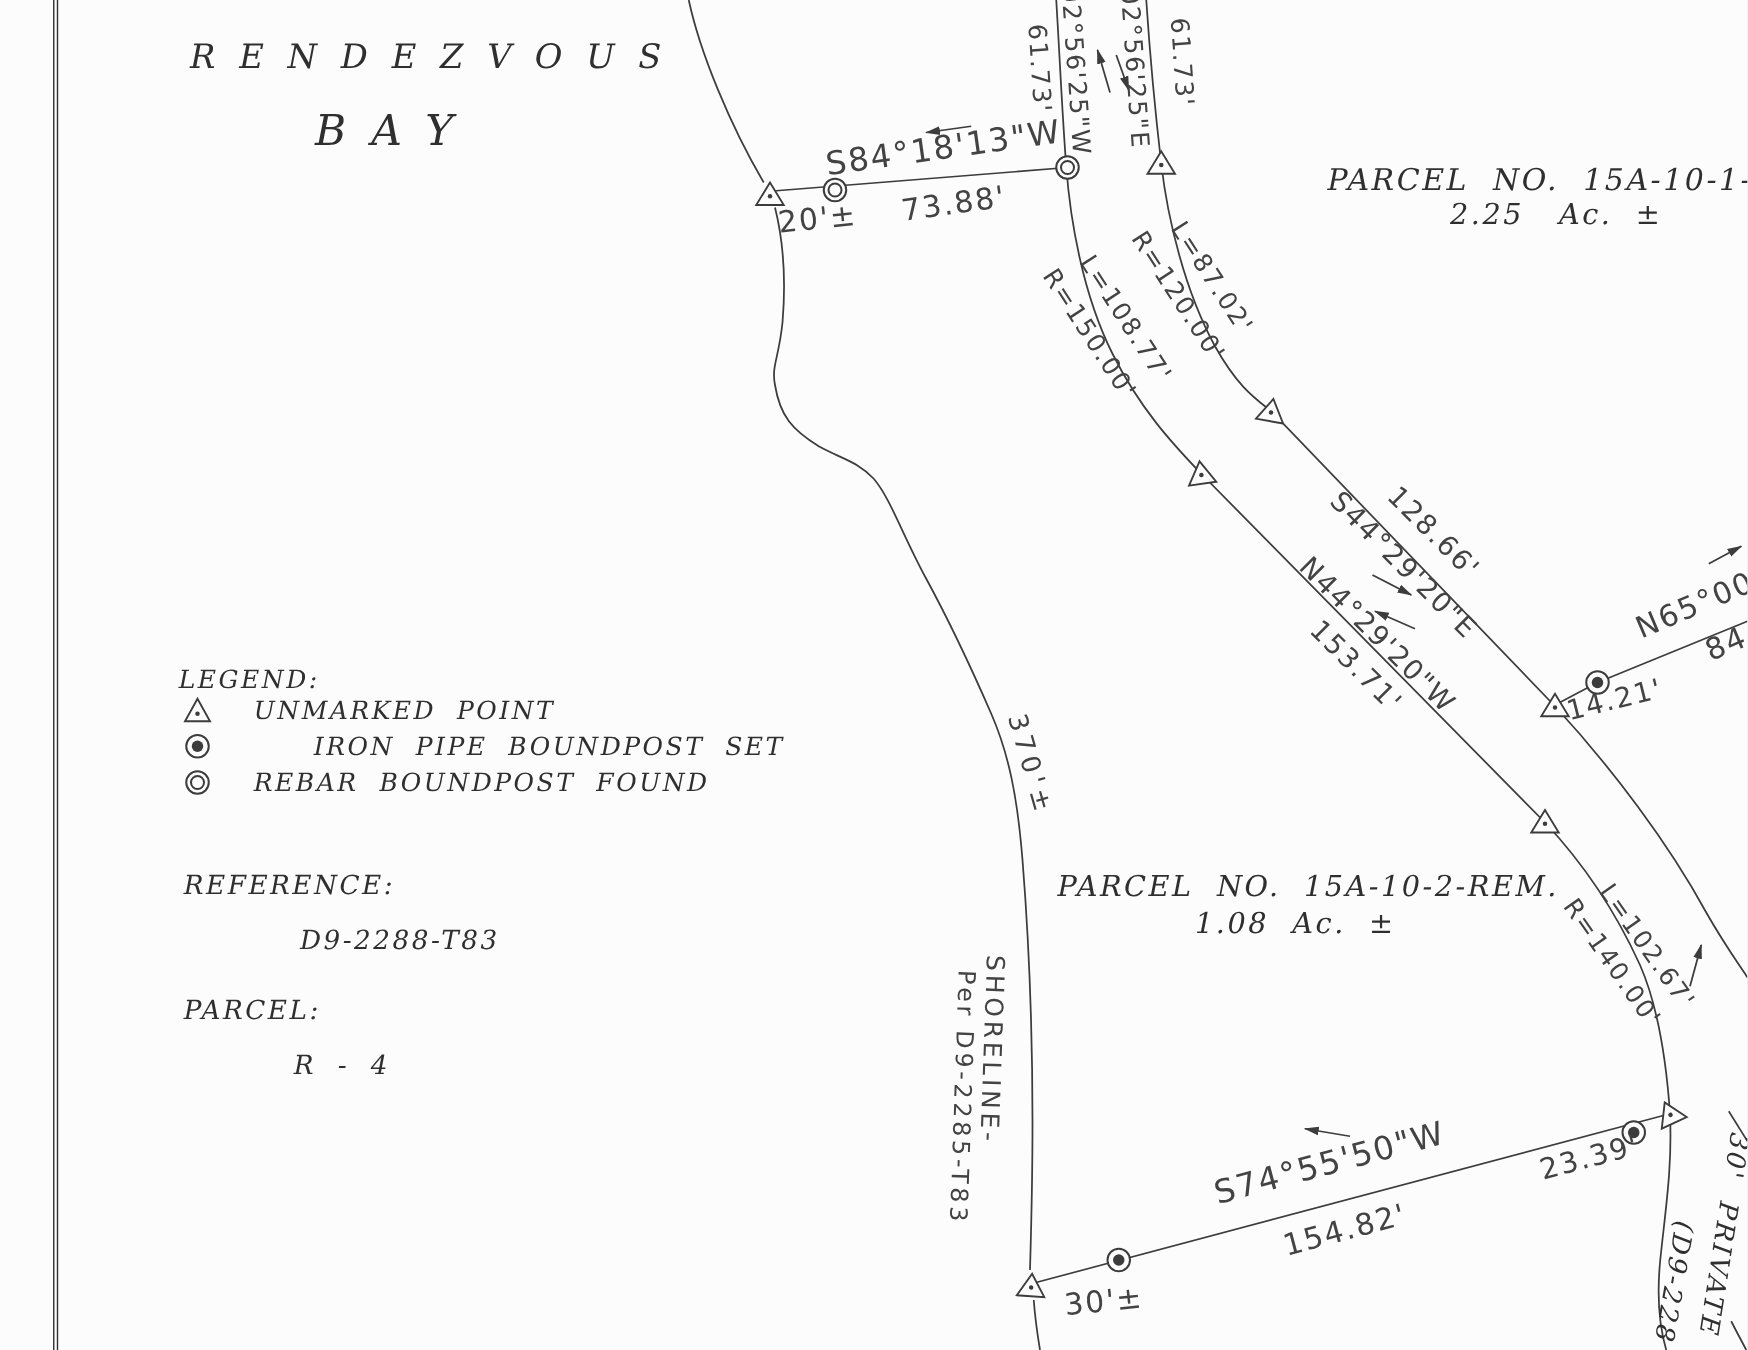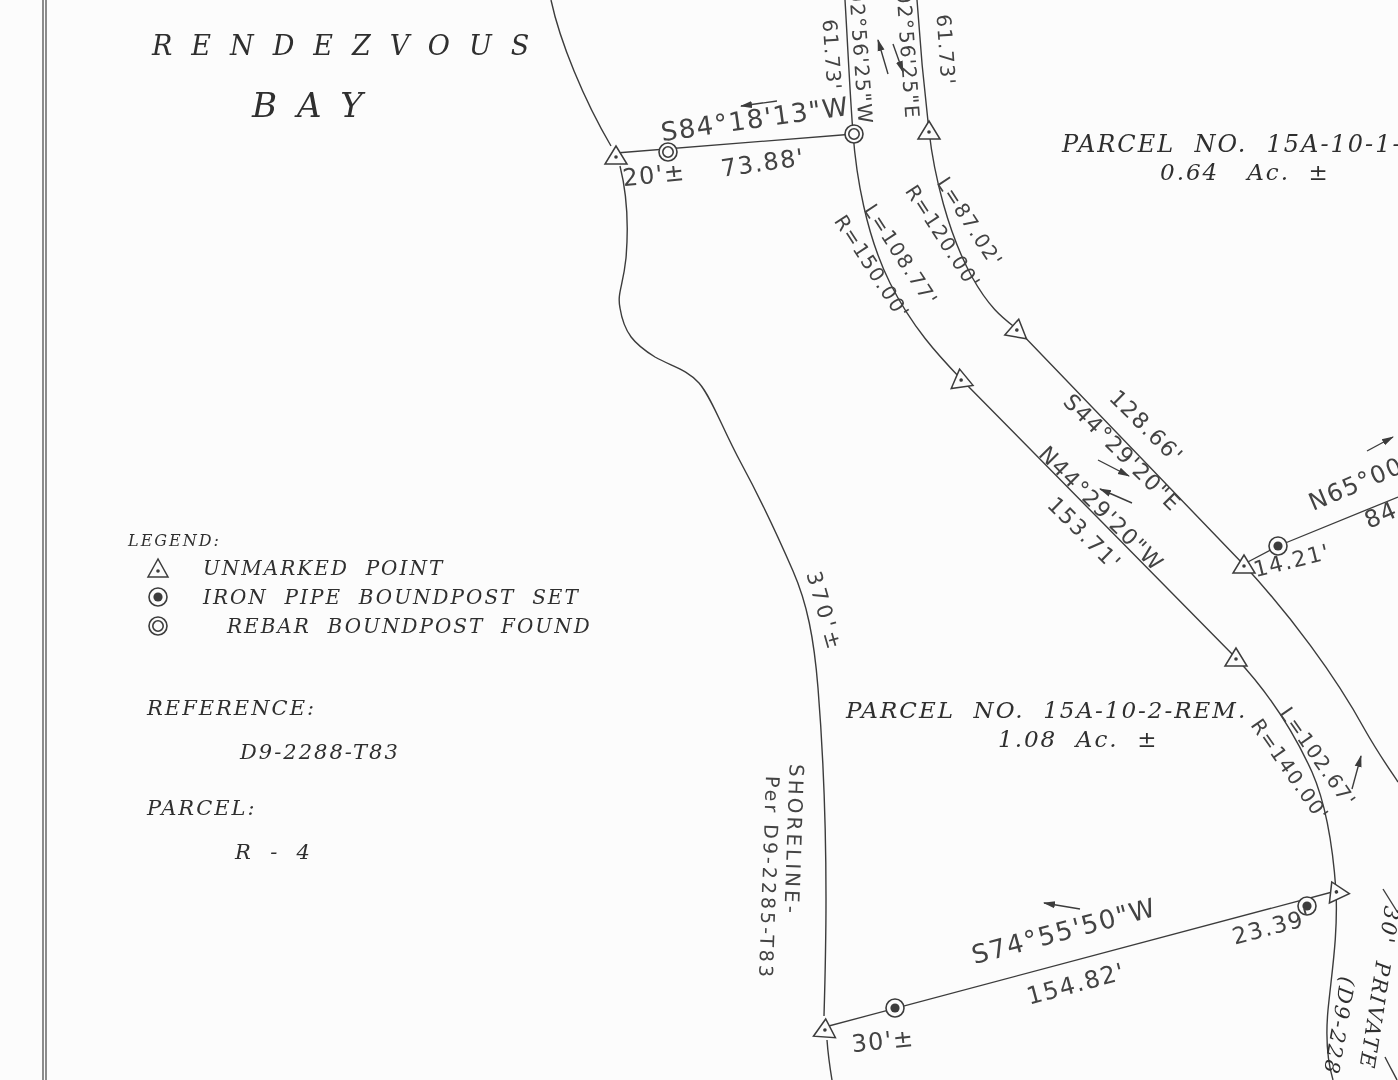--- a/index.html
+++ b/index.html
@@ -115,45 +115,45 @@
       <use href="#pipe" transform="translate(1278,546)"></use>
       <use href="#pipe" transform="translate(1307,906)"></use>
       <use href="#pipe" transform="translate(895,1008)"></use>
     </g>
   </svg>
 
   <div class="ser" style="left:128px;top:30px;font-size:27px;letter-spacing:19px;margin-left:24px;">RENDEZVOUS</div>
   <div class="ser" style="left:252px;top:86px;font-size:34px;letter-spacing:20px;">BAY</div>
 
   <div class="ser" style="left:1062px;top:131px;font-size:24px;">PARCEL  NO.  15A-10-1-RE</div>
-  <div class="ser" style="left:1160px;top:159px;font-size:23px;">0.64   Ac.  ±</div>
+  <div class="ser" style="left:1160px;top:159px;font-size:23px;">2.25   Ac.  ±</div>
   <div class="ser" style="left:846px;top:697px;font-size:23px;">PARCEL  NO.  15A-10-2-REM.</div>
-  <div class="ser" style="left:956px;top:726px;font-size:23px;margin-left:42px;">1.08  Ac.  ±</div>
+  <div class="ser" style="left:956px;top:726px;font-size:23px;">1.08  Ac.  ±</div>
 
-  <div class="ser" style="left:128px;top:532px;font-size:16px;">LEGEND:</div>
+  <div class="ser" style="left:143px;top:532px;font-size:20px;">LEGEND:</div>
   <div class="lrow" style="left:145px;top:556px;">
     <svg class="sym" width="26" height="24" viewBox="0 0 26 24">
       <polygon points="13,3 3,21 23,21" fill="none" stroke="#3c3c3c" stroke-width="1.5"></polygon>
       <circle cx="13" cy="15" r="1.8" fill="#3c3c3c"></circle>
     </svg>
     <span class="ser ltext" style="position:static;">UNMARKED  POINT</span>
   </div>
   <div class="lrow" style="left:145px;top:585px;">
     <svg class="sym" width="26" height="24" viewBox="0 0 26 24">
       <circle cx="13" cy="12" r="9" fill="none" stroke="#3c3c3c" stroke-width="1.6"></circle>
       <circle cx="13" cy="12" r="4.6" fill="#3c3c3c"></circle>
     </svg>
-    <span class="ser ltext" style="position:static;">IRON  PIPE  BOUNDPOST  SET</span>
+    <span class="ser ltext" style="position:static;margin-left:48px;">IRON  PIPE  BOUNDPOST  SET</span>
   </div>
   <div class="lrow" style="left:145px;top:614px;">
     <svg class="sym" width="26" height="24" viewBox="0 0 26 24">
       <circle cx="13" cy="12" r="9" fill="none" stroke="#3c3c3c" stroke-width="1.6"></circle>
       <circle cx="13" cy="12" r="5.2" fill="none" stroke="#3c3c3c" stroke-width="1.6"></circle>
     </svg>
-    <span class="ser ltext" style="position:static;margin-left:24px;">REBAR  BOUNDPOST  FOUND</span>
+    <span class="ser ltext" style="position:static;">REBAR  BOUNDPOST  FOUND</span>
   </div>
 
   <div class="ser" style="left:147px;top:696px;font-size:21px;">REFERENCE:</div>
   <div class="ser" style="left:240px;top:740px;font-size:21px;">D9-2288-T83</div>
   <div class="ser" style="left:147px;top:796px;font-size:21px;">PARCEL:</div>
   <div class="ser" style="left:235px;top:840px;font-size:21px;">R  -  4</div>
 
   <div class="lbl ctr" style="left:755px;top:119px;font-size:26px;transform:translate(-50%,-50%) rotate(-8deg);">S84°18'13"W</div>
   <div class="lbl ctr" style="left:763px;top:163px;font-size:24px;transform:translate(-50%,-50%) rotate(-8deg);">73.88'</div>
   <div class="lbl ctr" style="left:654px;top:175px;font-size:24px;transform:translate(-50%,-50%) rotate(-6deg);">20'±</div>

